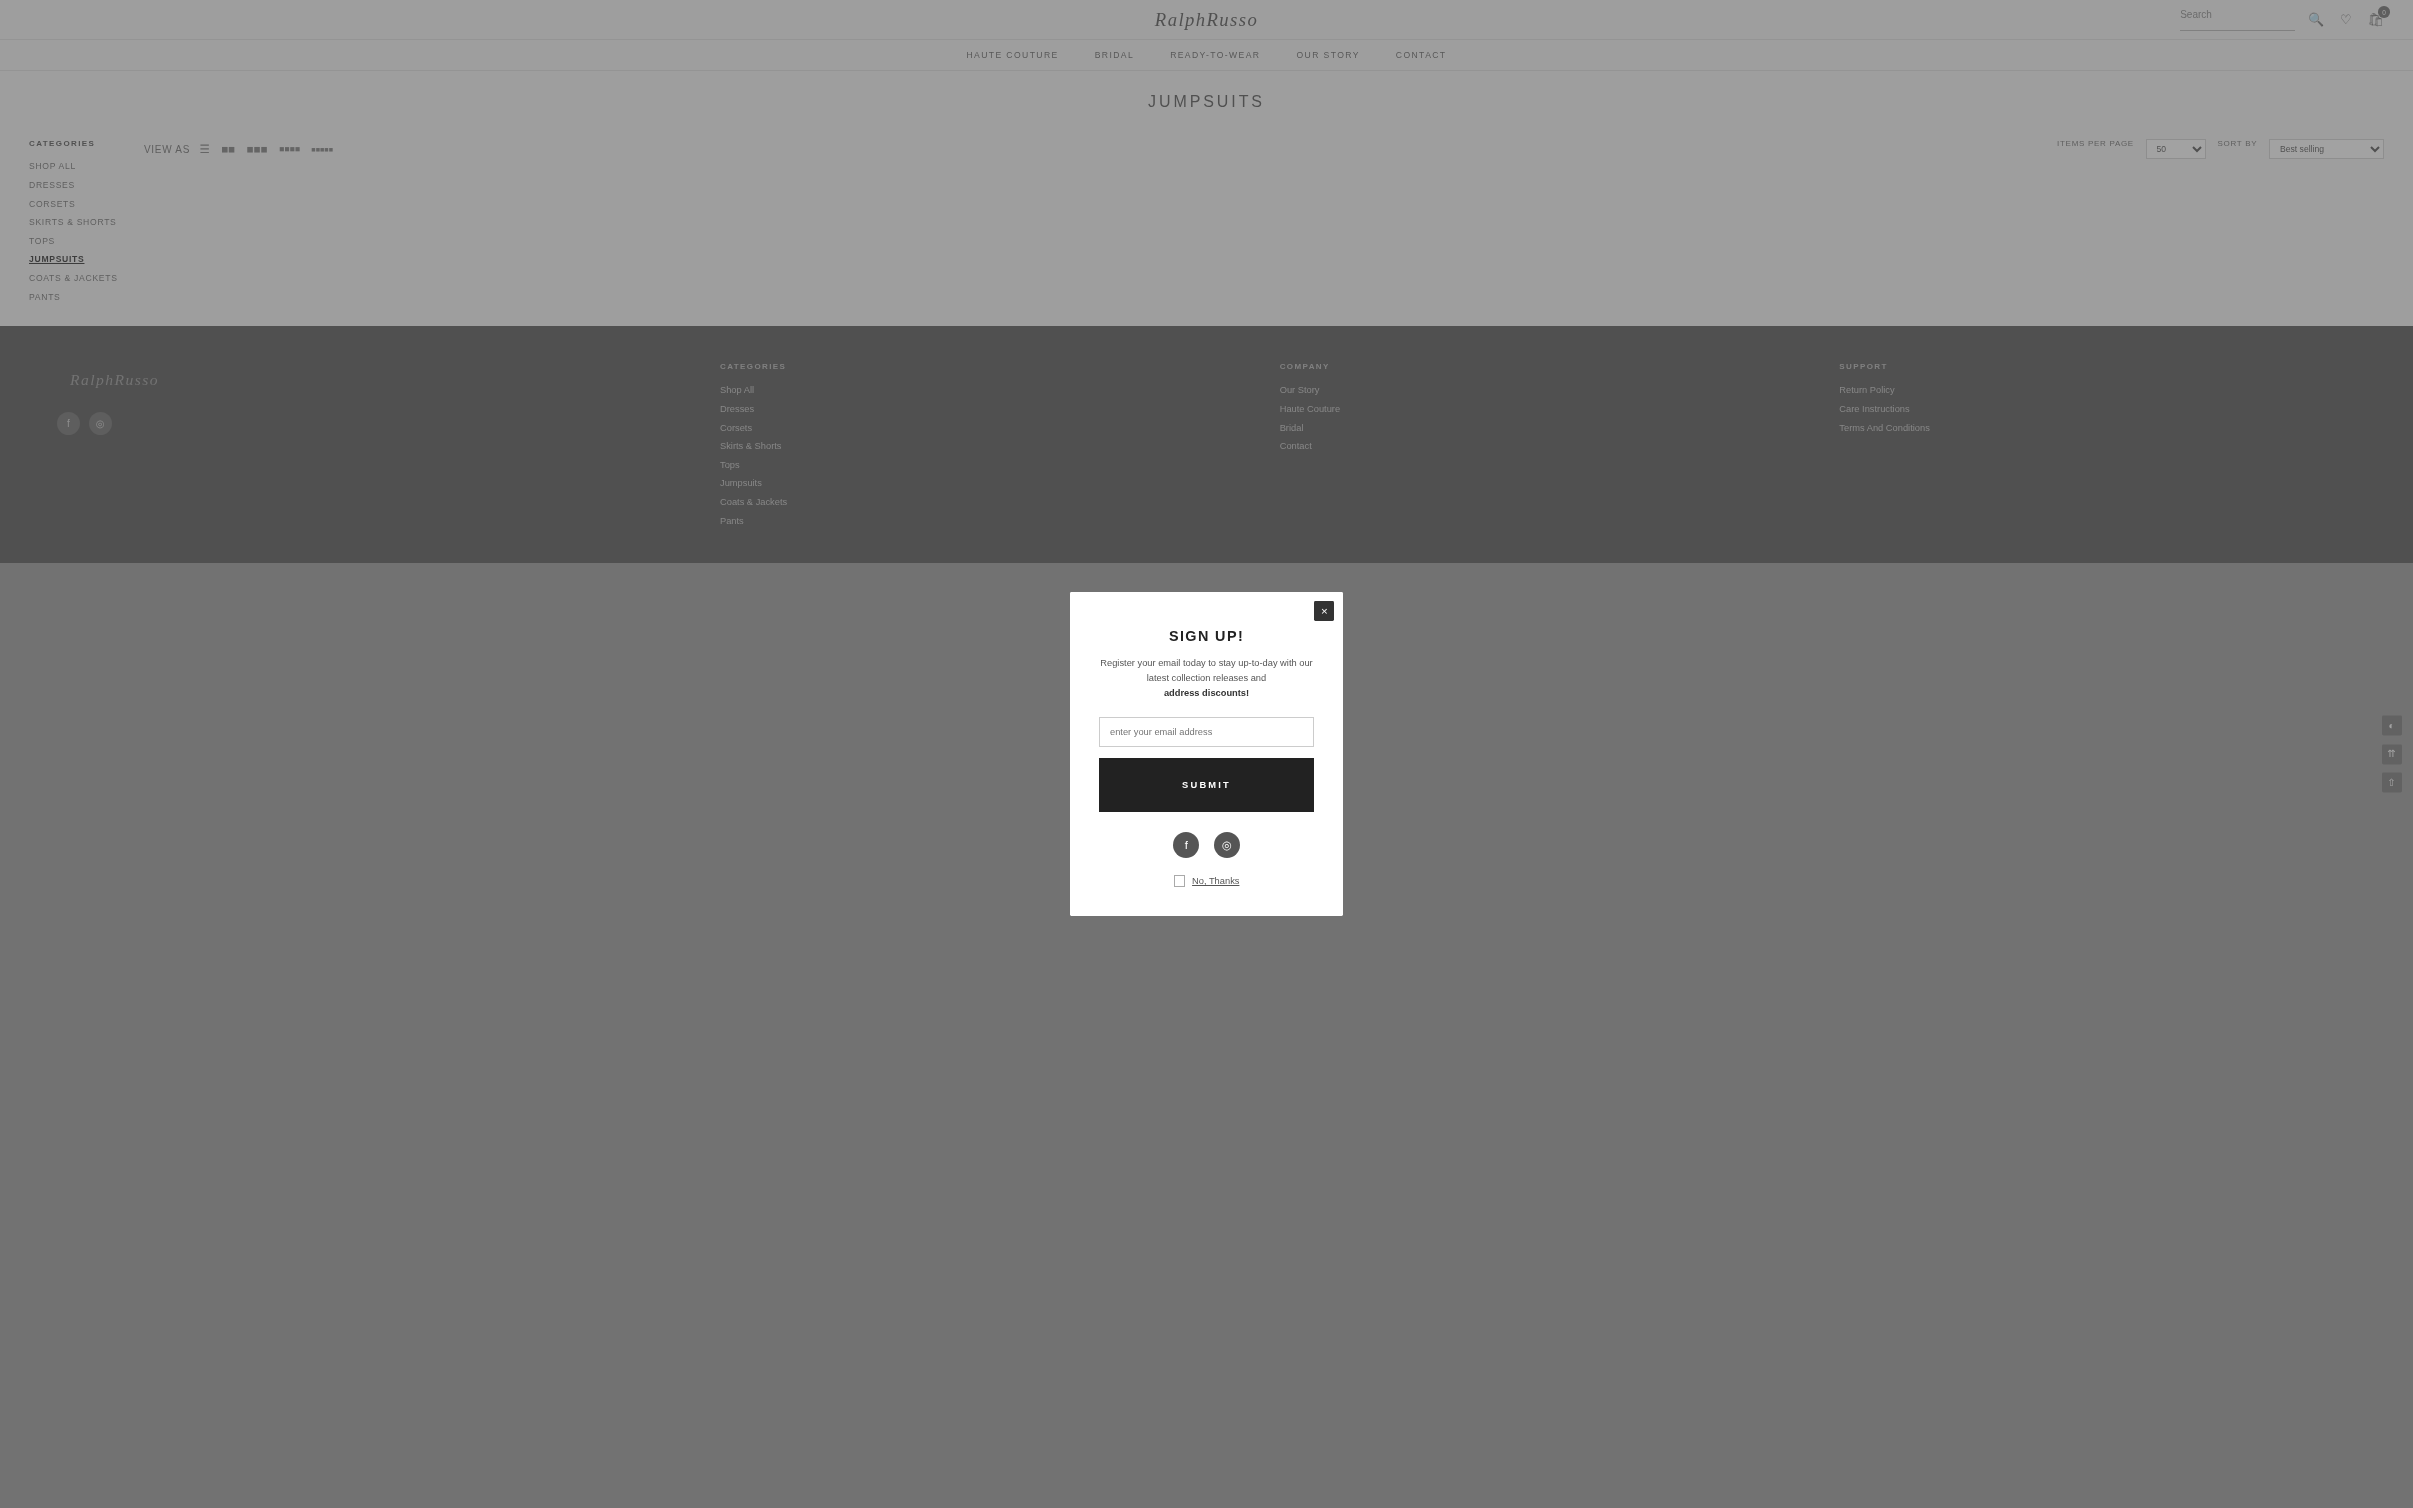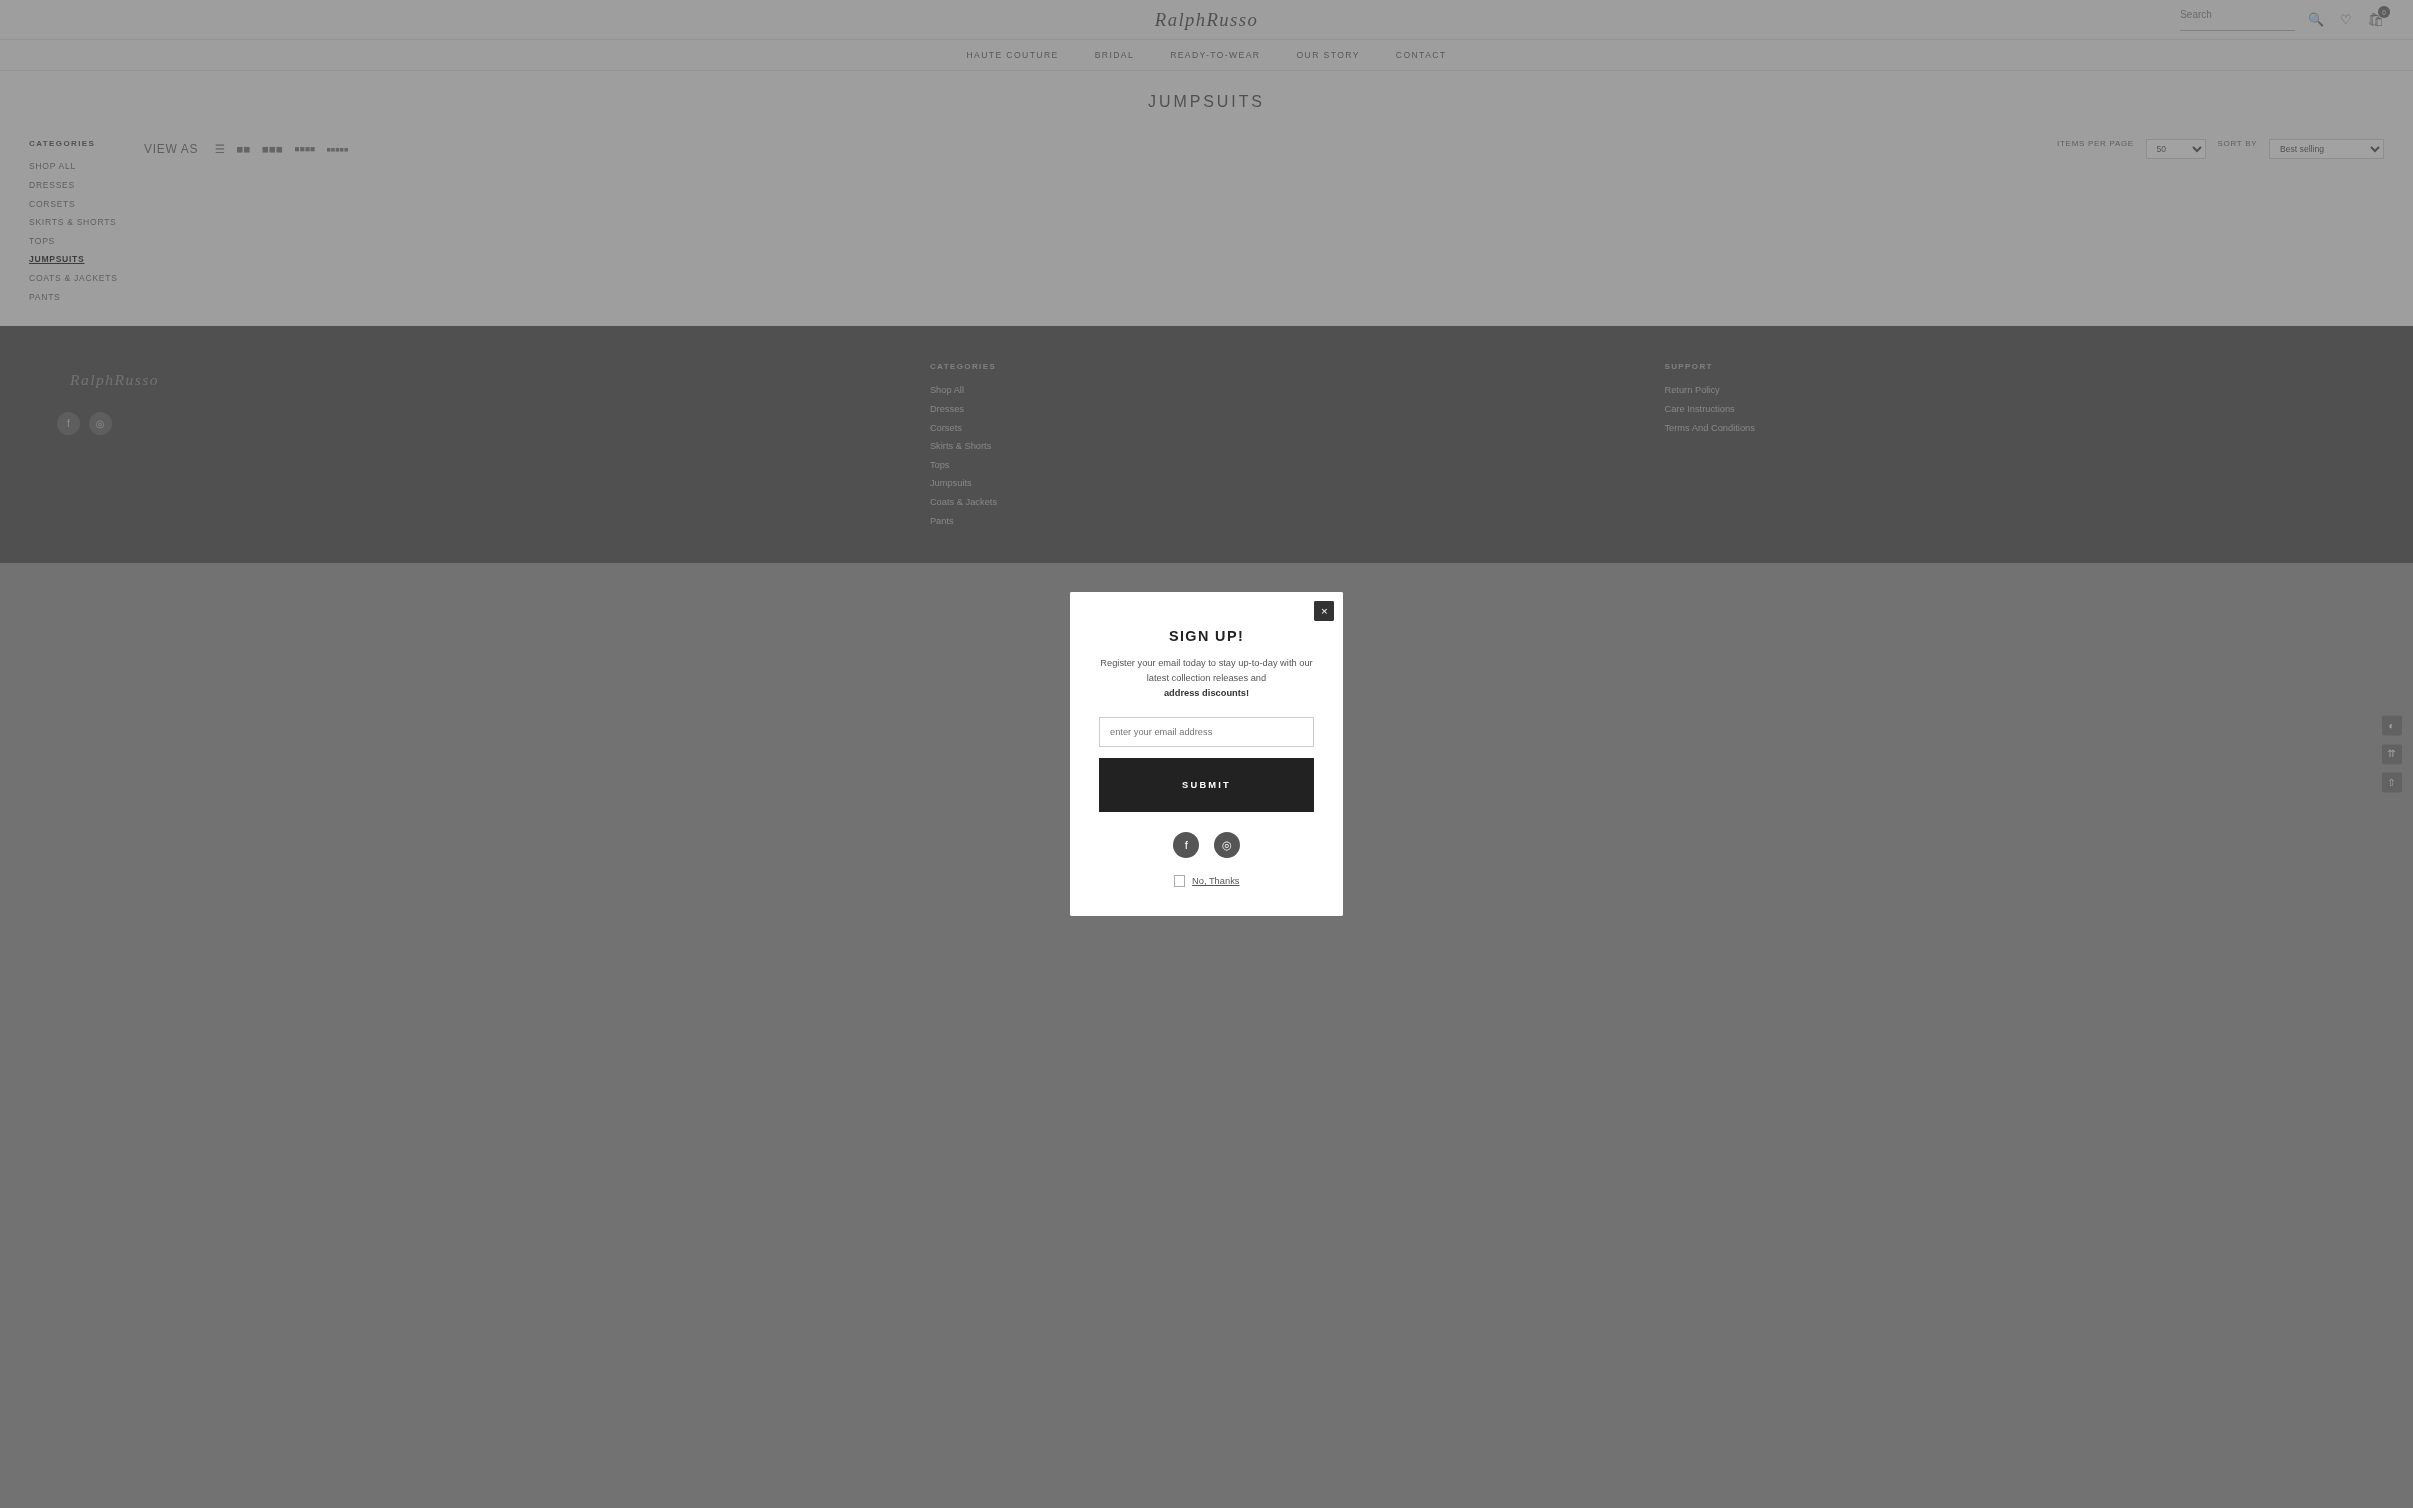--- a/index.html
+++ b/index.html
@@ -149,25 +149,25 @@
       align-items: center;
       justify-content: space-between;
       margin-bottom: 14.4px;
     }
     .view-as {
       display: flex;
       align-items: center;
       gap: 5.7px;
     }
     .view-label {
-      font-size: 12px;
+      font-size: 10px;
       letter-spacing: 0.7px;
       color: #555;
       text-transform: uppercase;
-      margin-right: 8px;
+      margin-right: 1px;
     }
     .view-btn {
       cursor: pointer;
       color: #666;
       font-size: 11.5px;
       padding: 1.4px 2.9px;
     }
     .toolbar-right {
       display: flex;
       align-items: flex-start;
@@ -499,20 +499,27 @@
     <a class="footer-link">Shop All</a>
     <a class="footer-link">Dresses</a>
     <a class="footer-link">Corsets</a>
     <a class="footer-link">Skirts &amp; Shorts</a>
     <a class="footer-link">Tops</a>
     <a class="footer-link">Jumpsuits</a>
     <a class="footer-link">Coats &amp; Jackets</a>
     <a class="footer-link">Pants</a>
   </div>
 
+  <div class="footer-col">
+    <div class="footer-col-title">COMPANY</div>
+    <a class="footer-link">Our Story</a>
+    <a class="footer-link">Haute Couture</a>
+    <a class="footer-link">Bridal</a>
+    <a class="footer-link">Contact</a>
+  </div>
 
   <div class="footer-col">
     <div class="footer-col-title">SUPPORT</div>
     <a class="footer-link">Return Policy</a>
     <a class="footer-link">Care Instructions</a>
     <a class="footer-link">Terms And Conditions</a>
   </div>
 </footer>
 
 <div class="side-icons">

